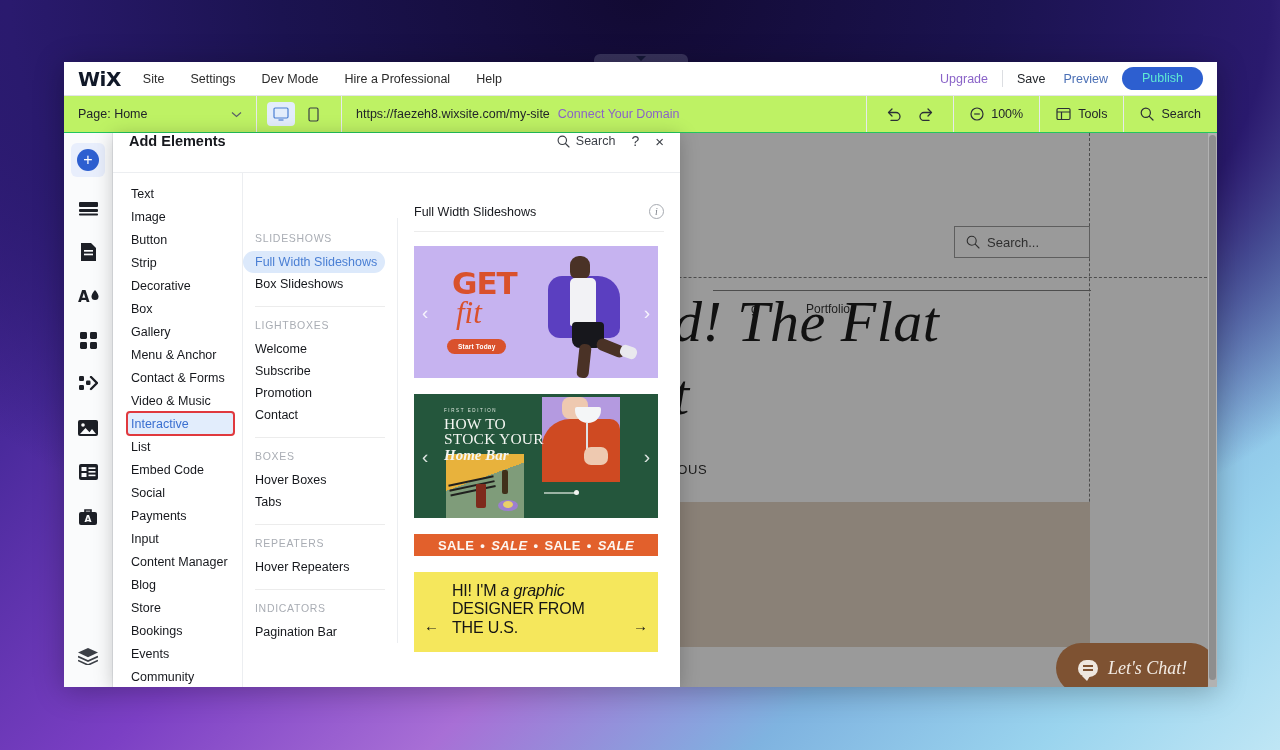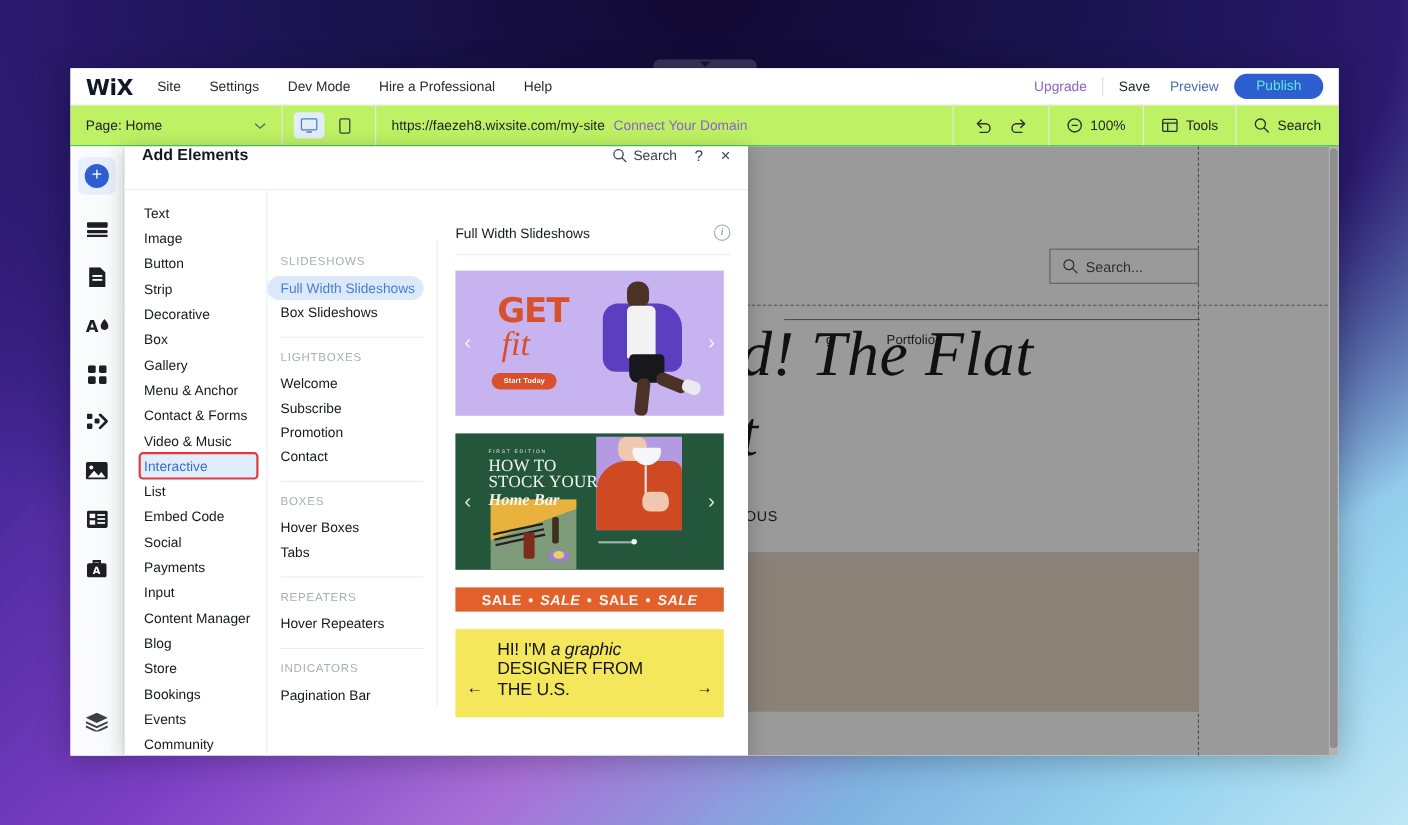--- a/index.html
+++ b/index.html
@@ -582,20 +582,24 @@
 
         <div class="canvas-rule"></div>
         <div class="nav-fade">g</div>
         <div class="nav-portfolio">Portfolio</div>
 
         <div class="hero-line1">d! The Flat</div>
         <div class="hero-line2">t</div>
         <div class="hero-sub">ıOUS</div>
         <div class="hero-block"></div>
 
+        <div class="chat-pill">
+          <span class="chat-bubble"></span>
+          <span class="chat-label">Let's Chat!</span>
+        </div>
       </div>
       <div class="canvas-scroll">
         <div class="thumb"></div>
       </div>
     </div>
 
     <div class="panel">
 
       <div class="panel-head">
         <div class="panel-title">Add Elements</div>

